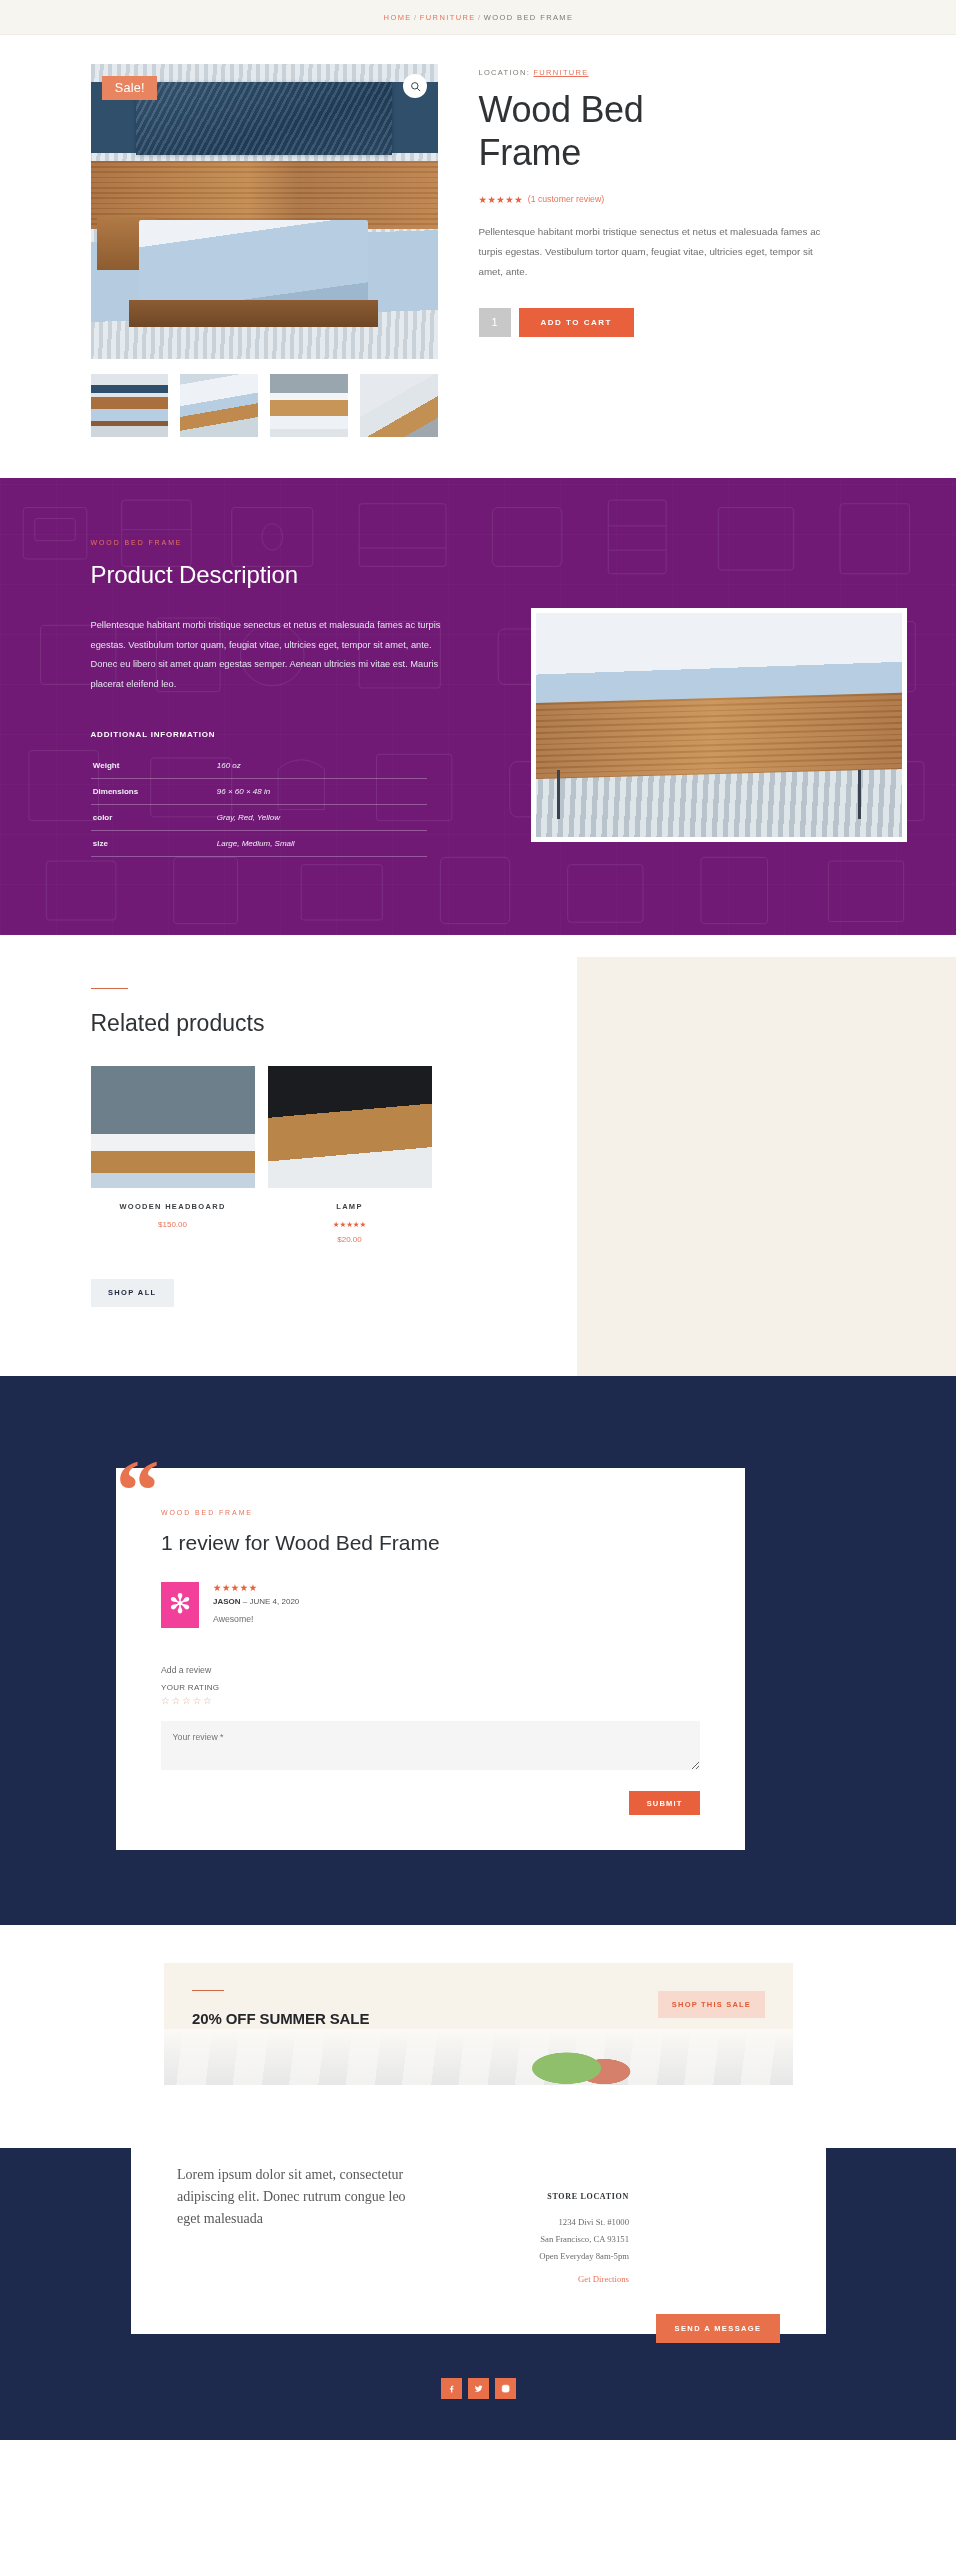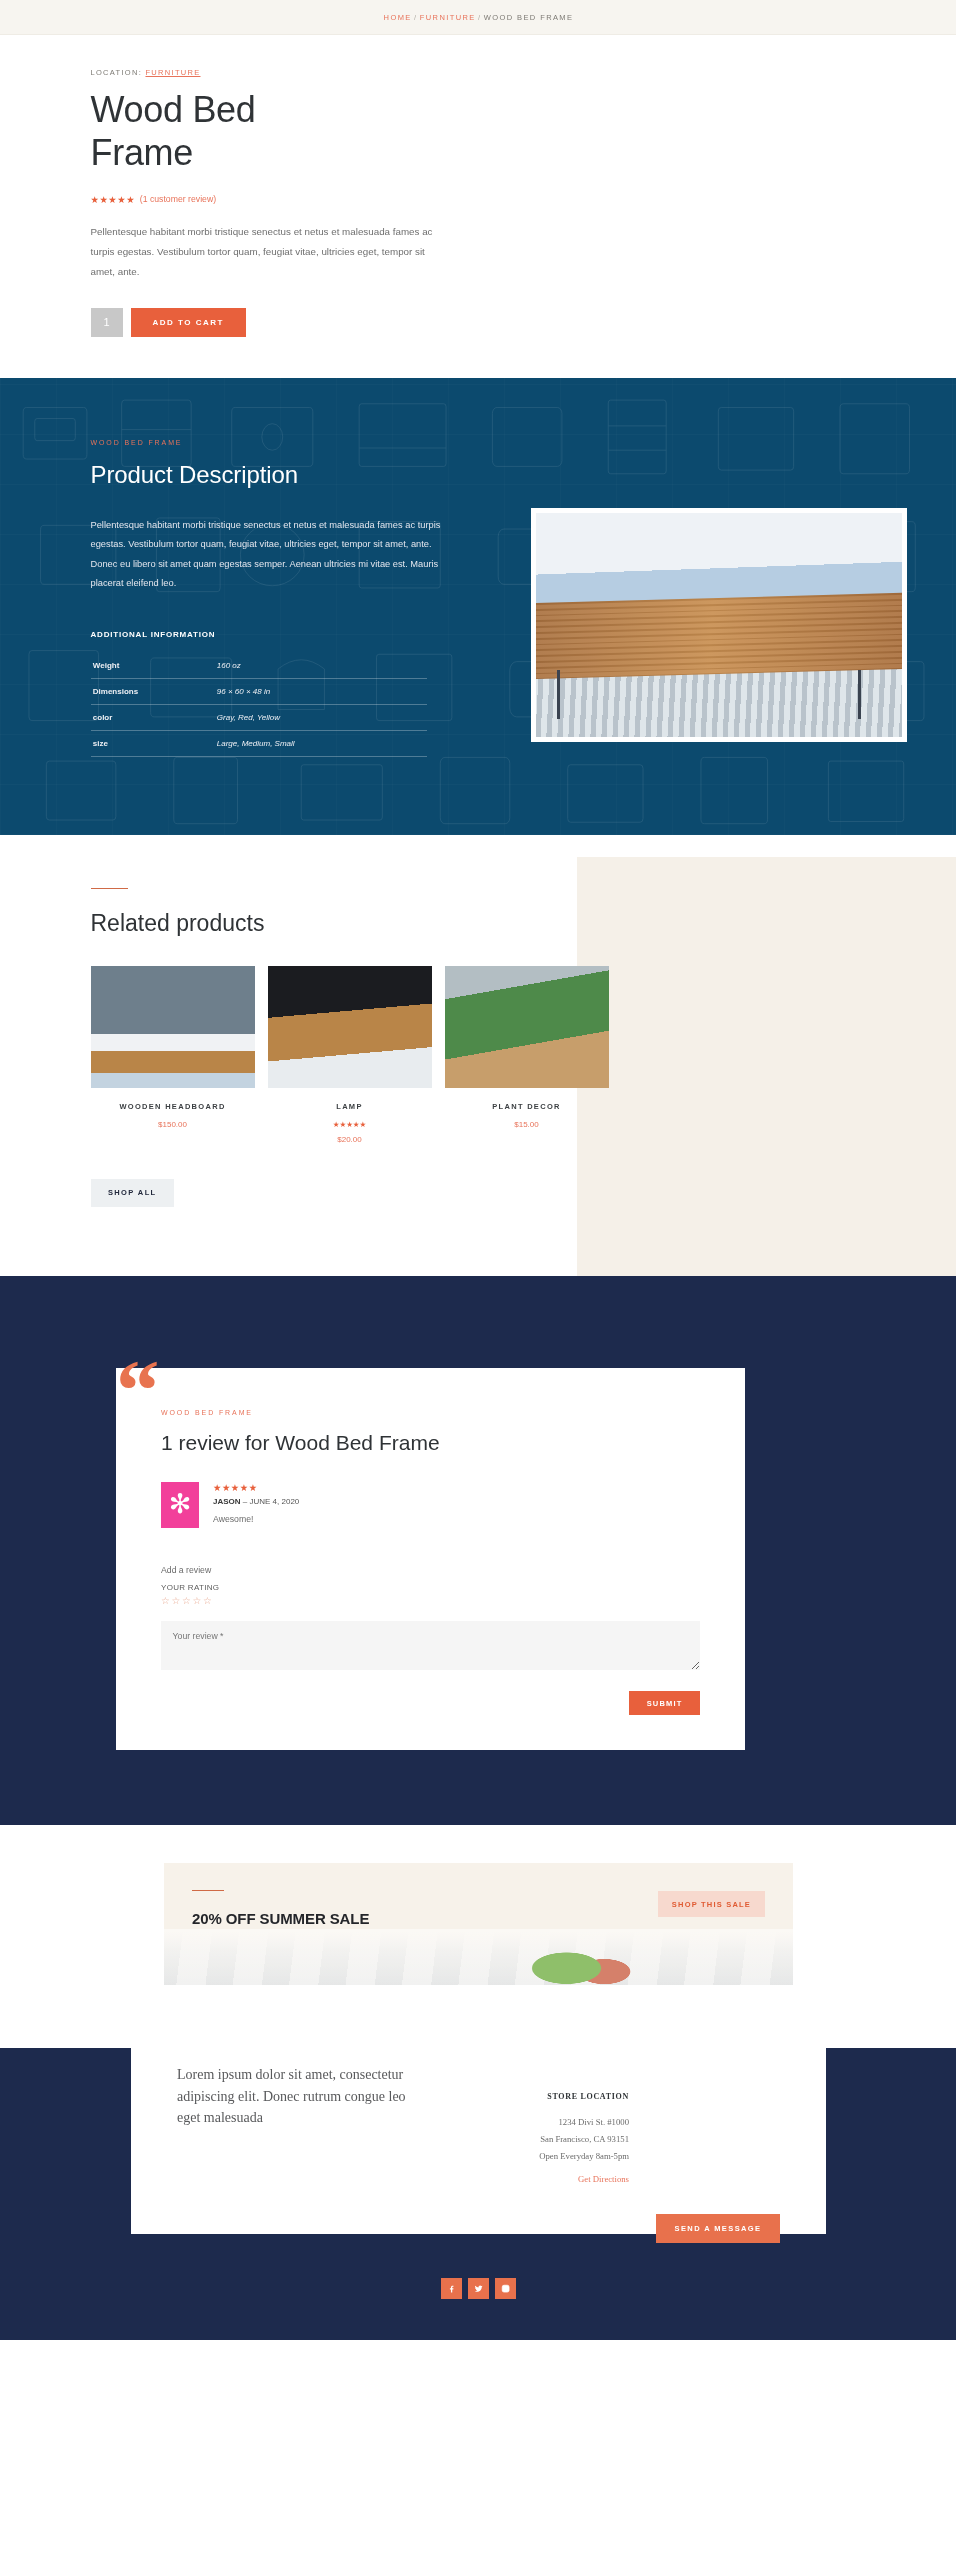--- a/index.html
+++ b/index.html
@@ -221,21 +221,21 @@
     font-size: 8px;
     letter-spacing: 1.5px;
     font-weight: 600;
     cursor: pointer;
     font-family: inherit;
   }
 
   
   .desc-section {
     position: relative;
-    background: #0c4a6e;
+    background: #701a75;
     padding: 61px 0 78px 0;
     overflow: visible;
   }
   .pattern {
     position: absolute;
     inset: 0;
     opacity: .30;
     background-image:
       repeating-linear-gradient(0deg, rgba(255,255,255,.08) 0 0.6px, transparent 0.6px 50px),
       repeating-linear-gradient(90deg, rgba(255,255,255,.055) 0 0.6px, transparent 0.6px 56px);
@@ -597,20 +597,41 @@
 
 <div class="breadcrumb-bar">
   <div class="breadcrumb">
     <a href="#">HOME</a><span class="sep">/</span><a href="#">FURNITURE</a><span class="sep">/</span><span class="current">WOOD BED FRAME</span>
   </div>
 </div>
 
 <section class="hero">
   <div class="hero-inner">
 
+    <div class="gallery">
+      <div class="gallery-main">
+        <div class="bedroom-photo"></div>
+        <div class="photo-overlay-nightstand"></div>
+        <div class="photo-overlay-bed"></div>
+        <div class="photo-overlay-base"></div>
+        <div class="sale-badge">Sale!</div>
+        <div class="zoom-btn">
+          <svg viewBox="0 0 24 24" fill="none" stroke="#2f3336" stroke-width="2">
+            <circle cx="10.5" cy="10.5" r="7"></circle>
+            <line x1="16" y1="16" x2="22" y2="22"></line>
+          </svg>
+        </div>
+      </div>
+      <div class="thumbs">
+        <div class="thumb t1"></div>
+        <div class="thumb t2"></div>
+        <div class="thumb t3"></div>
+        <div class="thumb t4"></div>
+      </div>
+    </div>
 
     <div class="summary">
       <div class="cat-line">
         <span>LOCATION:</span>
         <a href="#" class="cat-val">FURNITURE</a>
       </div>
       <h1 class="product-title">Wood Bed Frame</h1>
       <div class="rating-row">
         <span class="stars">★★★★★</span>
         <a href="#" class="review-link">(1 customer review)</a>
@@ -716,25 +737,20 @@
         <div class="card-img p1"></div>
         <div class="card-name">WOODEN HEADBOARD</div>
         <div class="card-price">$150.00</div>
       </div>
       <div class="product-card">
         <div class="card-img p3"></div>
         <div class="card-name">LAMP</div>
         <div class="card-stars">★★★★★</div>
         <div class="card-price">$20.00</div>
       </div>
-      <div class="product-card">
-        <div class="card-img p4"></div>
-        <div class="card-name">PLANT DECOR</div>
-        <div class="card-price">$15.00</div>
-      </div>
     </div>
 
     <button class="btn-shop-all">SHOP ALL</button>
   </div>
 </section>
 
 <section class="reviews-section">
   <div class="reviews-inner">
     <div class="quote-mark">“</div>
     <div class="review-card">

